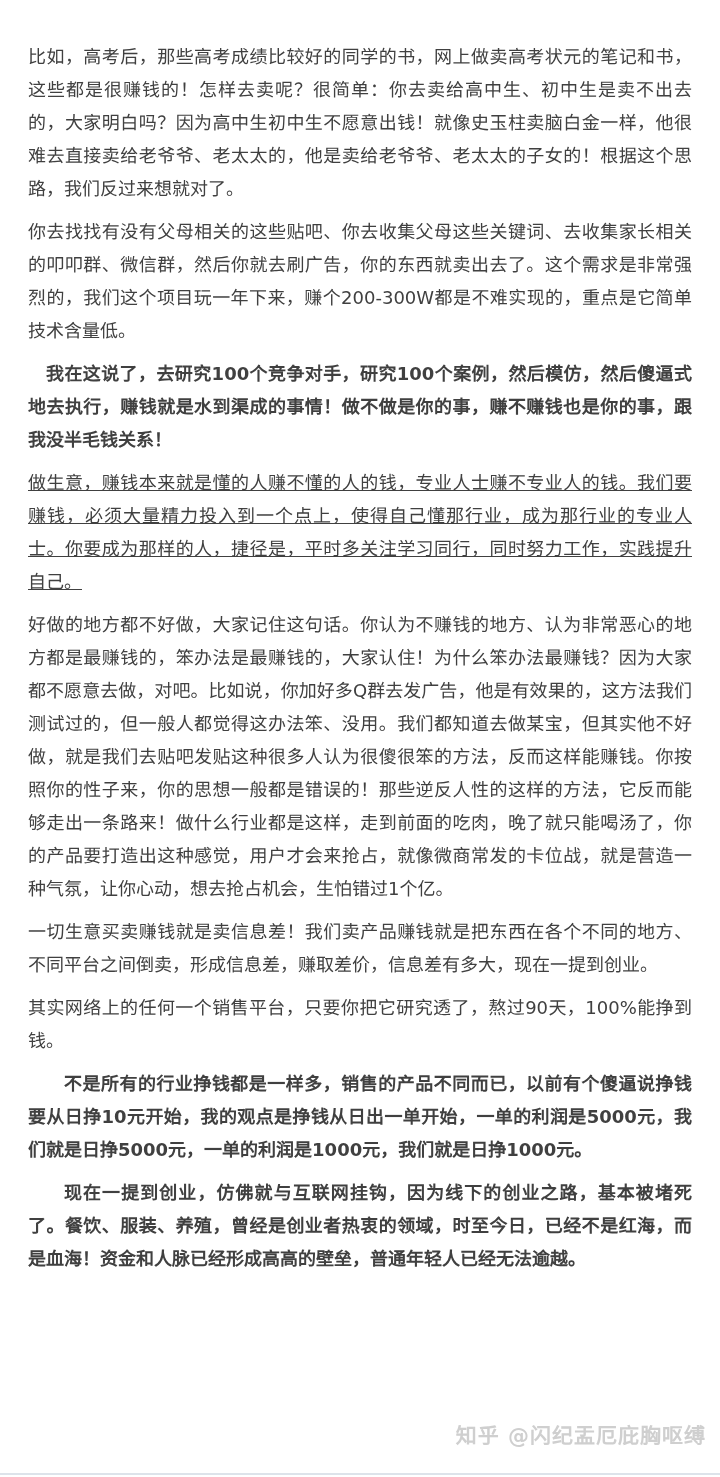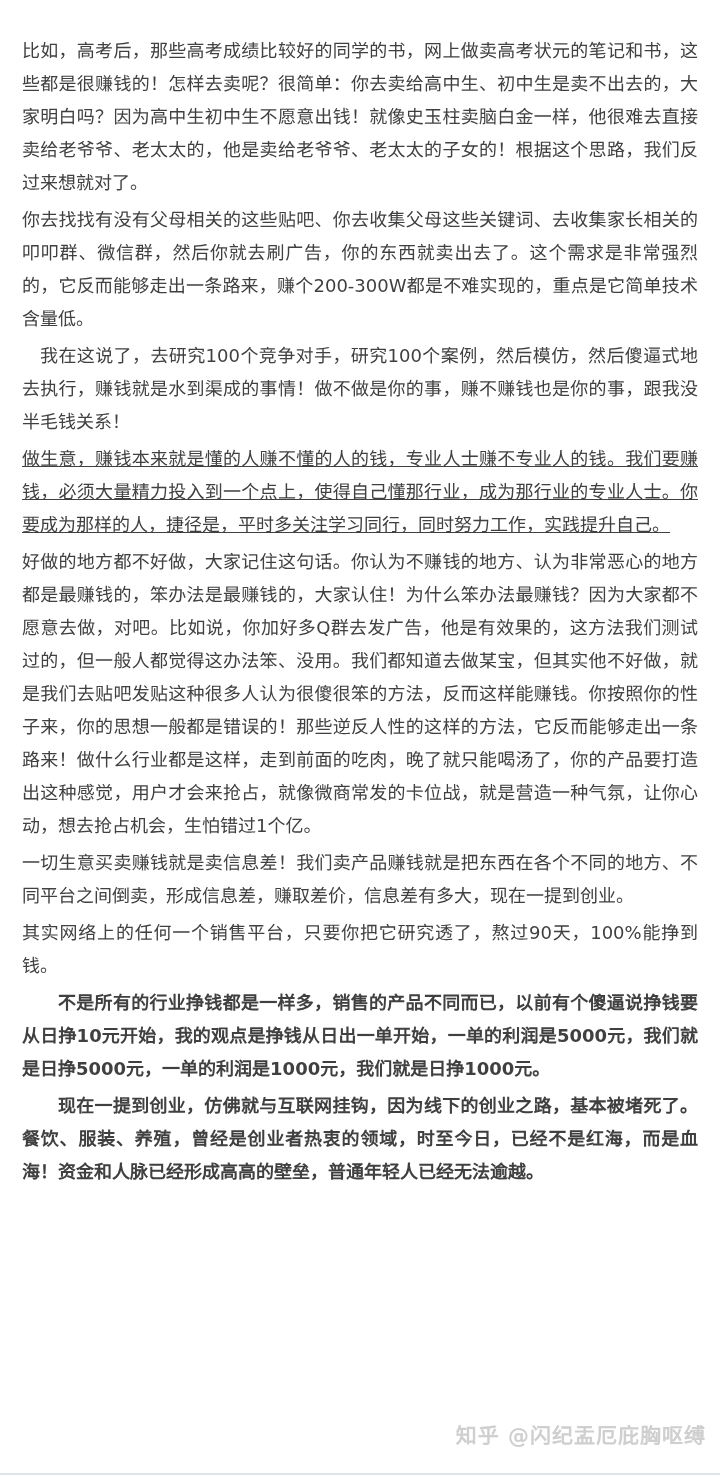--- a/index.html
+++ b/index.html
@@ -14,29 +14,29 @@
     position: relative;
     font-family: "DejaVu Sans", "Liberation Sans", sans-serif;
   }
   .article {
     position: absolute;
     top: 30px;
     left: 18px;
     width: 684px;
   }
   p.para {
-    margin: 4px;
+    margin: 10px;
     font-size: 18px;
     line-height: 33px;
     color: #404040;
     text-align: justify;
     word-break: break-all;
     font-family: "DejaVu Sans", "Liberation Sans", sans-serif;
   }
-  .gap-p4  { margin-top: 37px; }
+  .gap-p4  { margin-top: 37px; font-weight: bold; }
   .gap-p5  { margin-top: 22px; text-decoration: underline; }
   .gap-p6  { margin-top: 55px; }
   .gap-p7  { margin-top: 62px; }
   .gap-p8  { margin-top: 75px; }
   .gap-p9  { margin-top: 35px; }
   .gap-p10 { margin-top: 14px; }
   .indent-1 { text-indent: 1em; }
   .indent-2 { text-indent: 2em; font-weight: bold; }
   .watermark {
     position: absolute;
@@ -58,21 +58,21 @@
     width: 720px;
     height: 2px;
     background: #dde3ea;
   }
 </style>
 </head>
 <body>
 
 <div class="article">
   <p class="para">比如，高考后，那些高考成绩比较好的同学的书，网上做卖高考状元的笔记和书，这些都是很赚钱的！怎样去卖呢？很简单：你去卖给高中生、初中生是卖不出去的，大家明白吗？因为高中生初中生不愿意出钱！就像史玉柱卖脑白金一样，他很难去直接卖给老爷爷、老太太的，他是卖给老爷爷、老太太的子女的！根据这个思路，我们反过来想就对了。</p>
-  <p class="para">你去找找有没有父母相关的这些贴吧、你去收集父母这些关键词、去收集家长相关的叩叩群、微信群，然后你就去刷广告，你的东西就卖出去了。这个需求是非常强烈的，它反而能够走出一条路来，赚个200-300W都是不难实现的，重点是它简单技术含量低。</p>
+  <p class="para">你去找找有没有父母相关的这些贴吧、你去收集父母这些关键词、去收集家长相关的叩叩群、微信群，然后你就去刷广告，你的东西就卖出去了。这个需求是非常强烈的，我们这个项目玩一年下来，赚个200-300W都是不难实现的，重点是它简单技术含量低。</p>
   <p class="para gap-p4 indent-1">我在这说了，去研究100个竞争对手，研究100个案例，然后模仿，然后傻逼式地去执行，赚钱就是水到渠成的事情！做不做是你的事，赚不赚钱也是你的事，跟我没半毛钱关系！</p>
   <p class="para gap-p5">做生意，赚钱本来就是懂的人赚不懂的人的钱，专业人士赚不专业人的钱。我们要赚钱，必须大量精力投入到一个点上，使得自己懂那行业，成为那行业的专业人士。你要成为那样的人，捷径是，平时多关注学习同行，同时努力工作，实践提升自己。</p>
   <p class="para gap-p6">好做的地方都不好做，大家记住这句话。你认为不赚钱的地方、认为非常恶心的地方都是最赚钱的，笨办法是最赚钱的，大家认住！为什么笨办法最赚钱？因为大家都不愿意去做，对吧。比如说，你加好多Q群去发广告，他是有效果的，这方法我们测试过的，但一般人都觉得这办法笨、没用。我们都知道去做某宝，但其实他不好做，就是我们去贴吧发贴这种很多人认为很傻很笨的方法，反而这样能赚钱。你按照你的性子来，你的思想一般都是错误的！那些逆反人性的这样的方法，它反而能够走出一条路来！做什么行业都是这样，走到前面的吃肉，晚了就只能喝汤了，你的产品要打造出这种感觉，用户才会来抢占，就像微商常发的卡位战，就是营造一种气氛，让你心动，想去抢占机会，生怕错过1个亿。</p>
   <p class="para gap-p7">一切生意买卖赚钱就是卖信息差！我们卖产品赚钱就是把东西在各个不同的地方、不同平台之间倒卖，形成信息差，赚取差价，信息差有多大，现在一提到创业。</p>
   <p class="para gap-p8">其实网络上的任何一个销售平台，只要你把它研究透了，熬过90天，100%能挣到钱。</p>
   <p class="para gap-p9 indent-2">不是所有的行业挣钱都是一样多，销售的产品不同而已，以前有个傻逼说挣钱要从日挣10元开始，我的观点是挣钱从日出一单开始，一单的利润是5000元，我们就是日挣5000元，一单的利润是1000元，我们就是日挣1000元。</p>
   <p class="para gap-p10 indent-2">现在一提到创业，仿佛就与互联网挂钩，因为线下的创业之路，基本被堵死了。餐饮、服装、养殖，曾经是创业者热衷的领域，时至今日，已经不是红海，而是血海！资金和人脉已经形成高高的壁垒，普通年轻人已经无法逾越。</p>
 </div>
 
 <div class="watermark">知乎 @闪纪盂厄庇胸呕缚</div>

